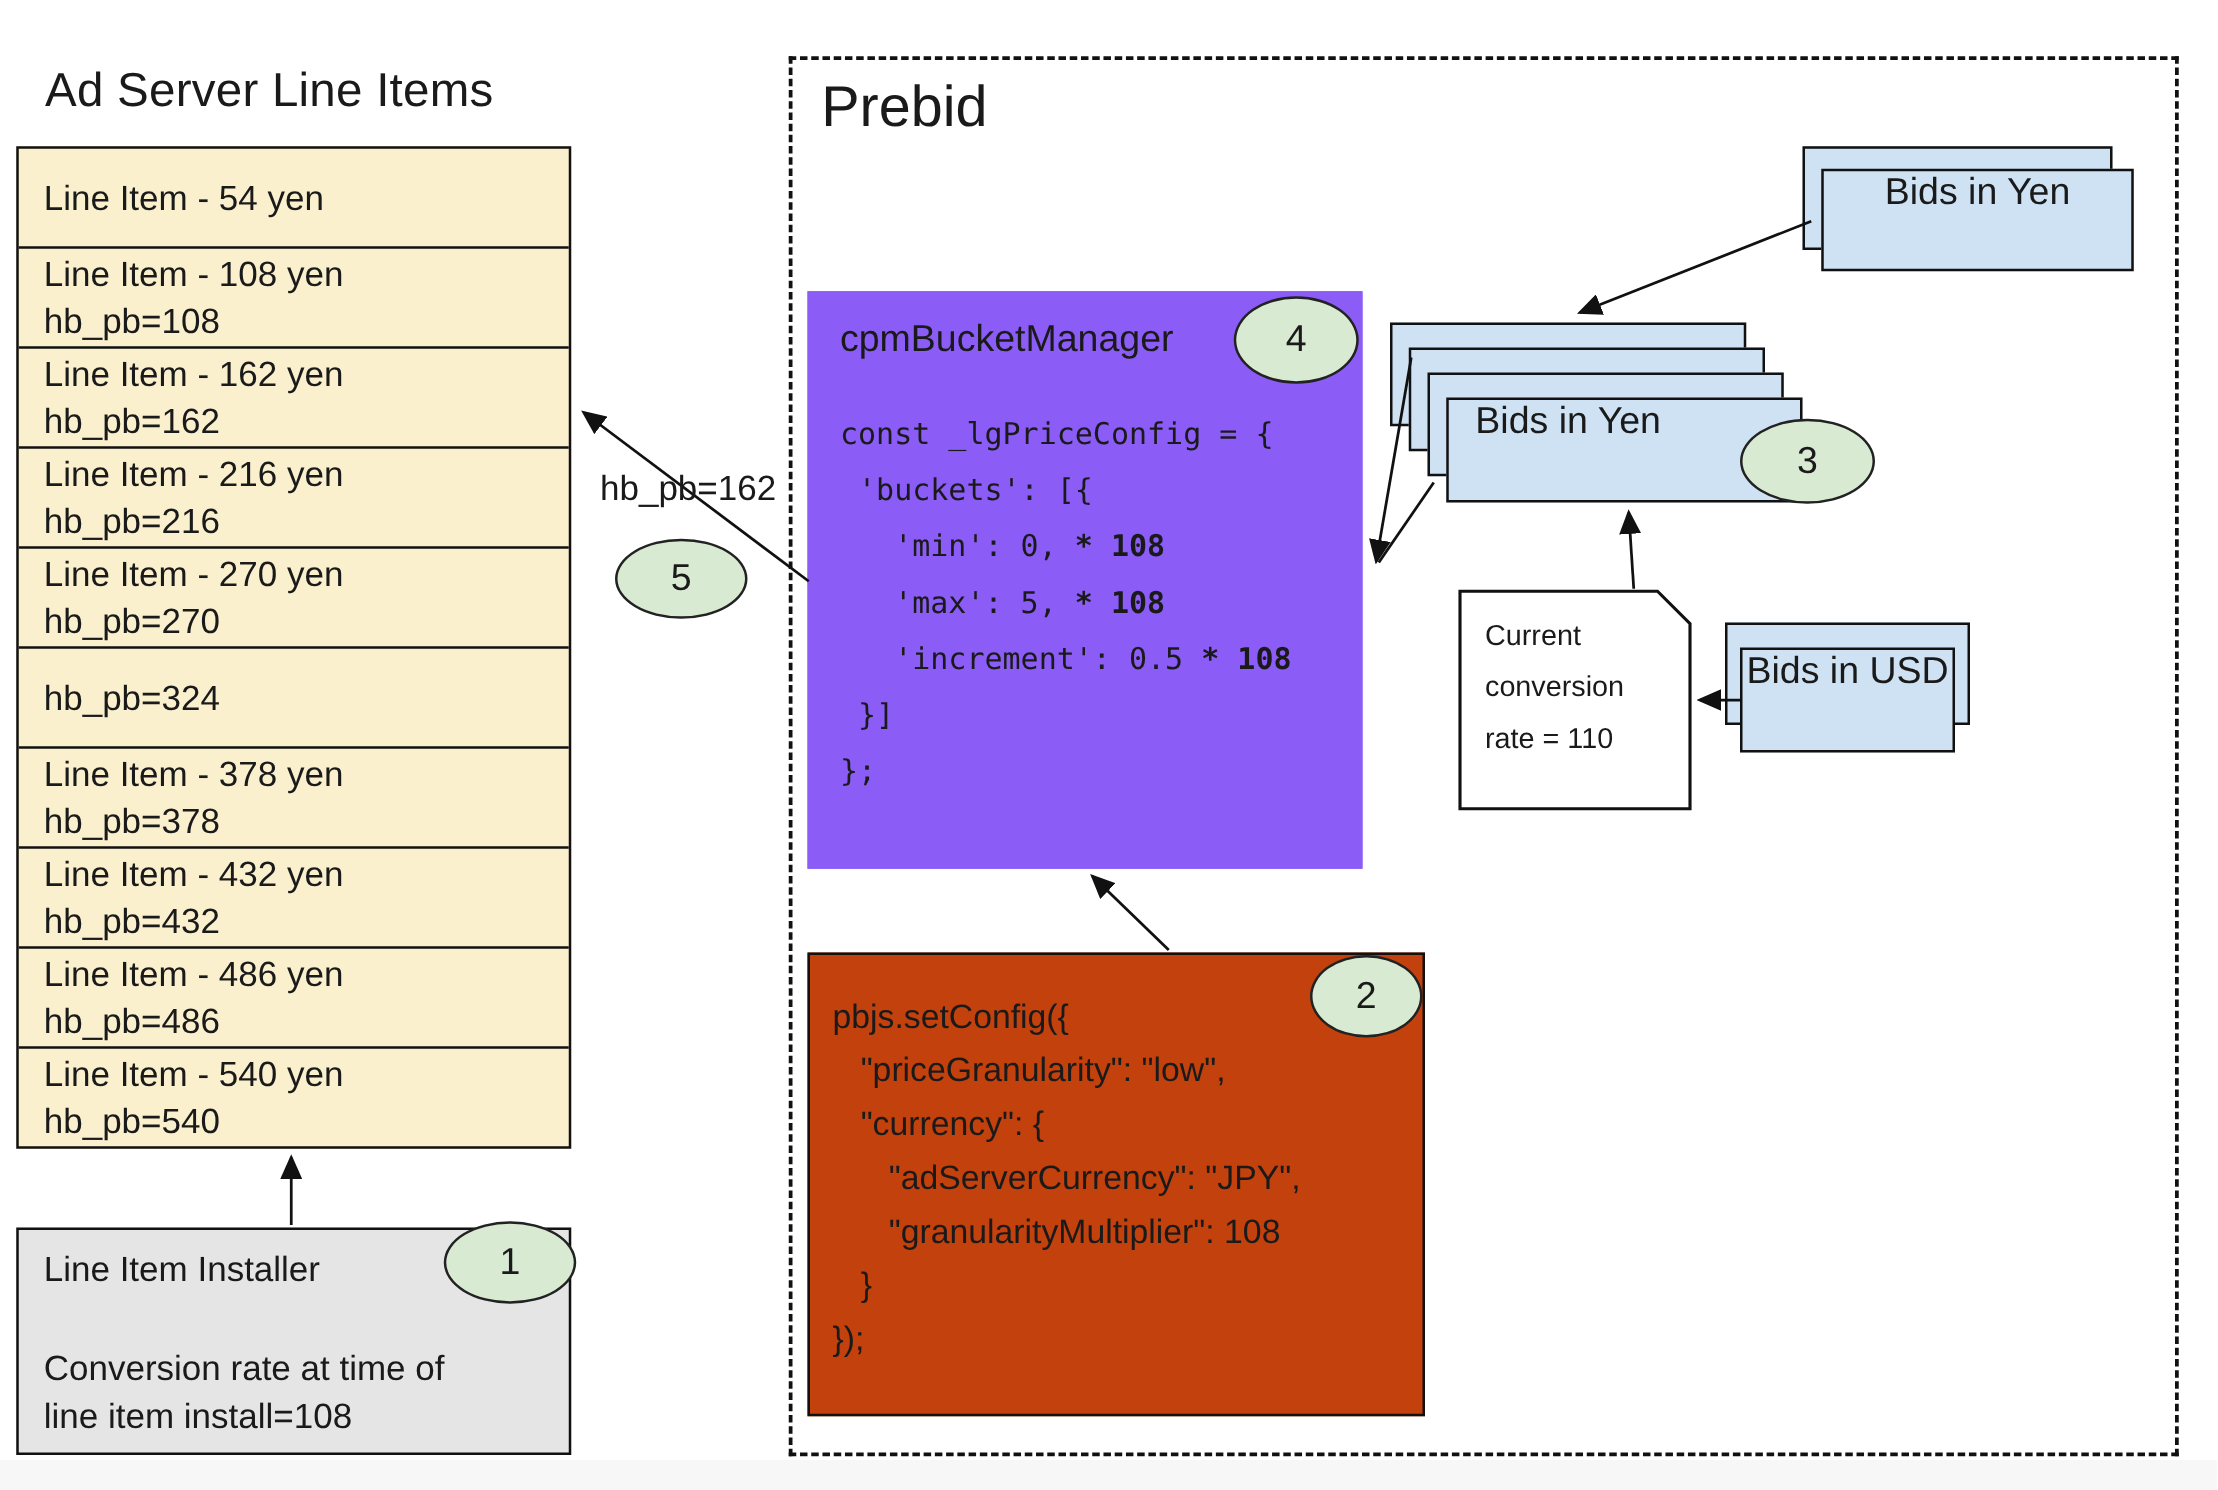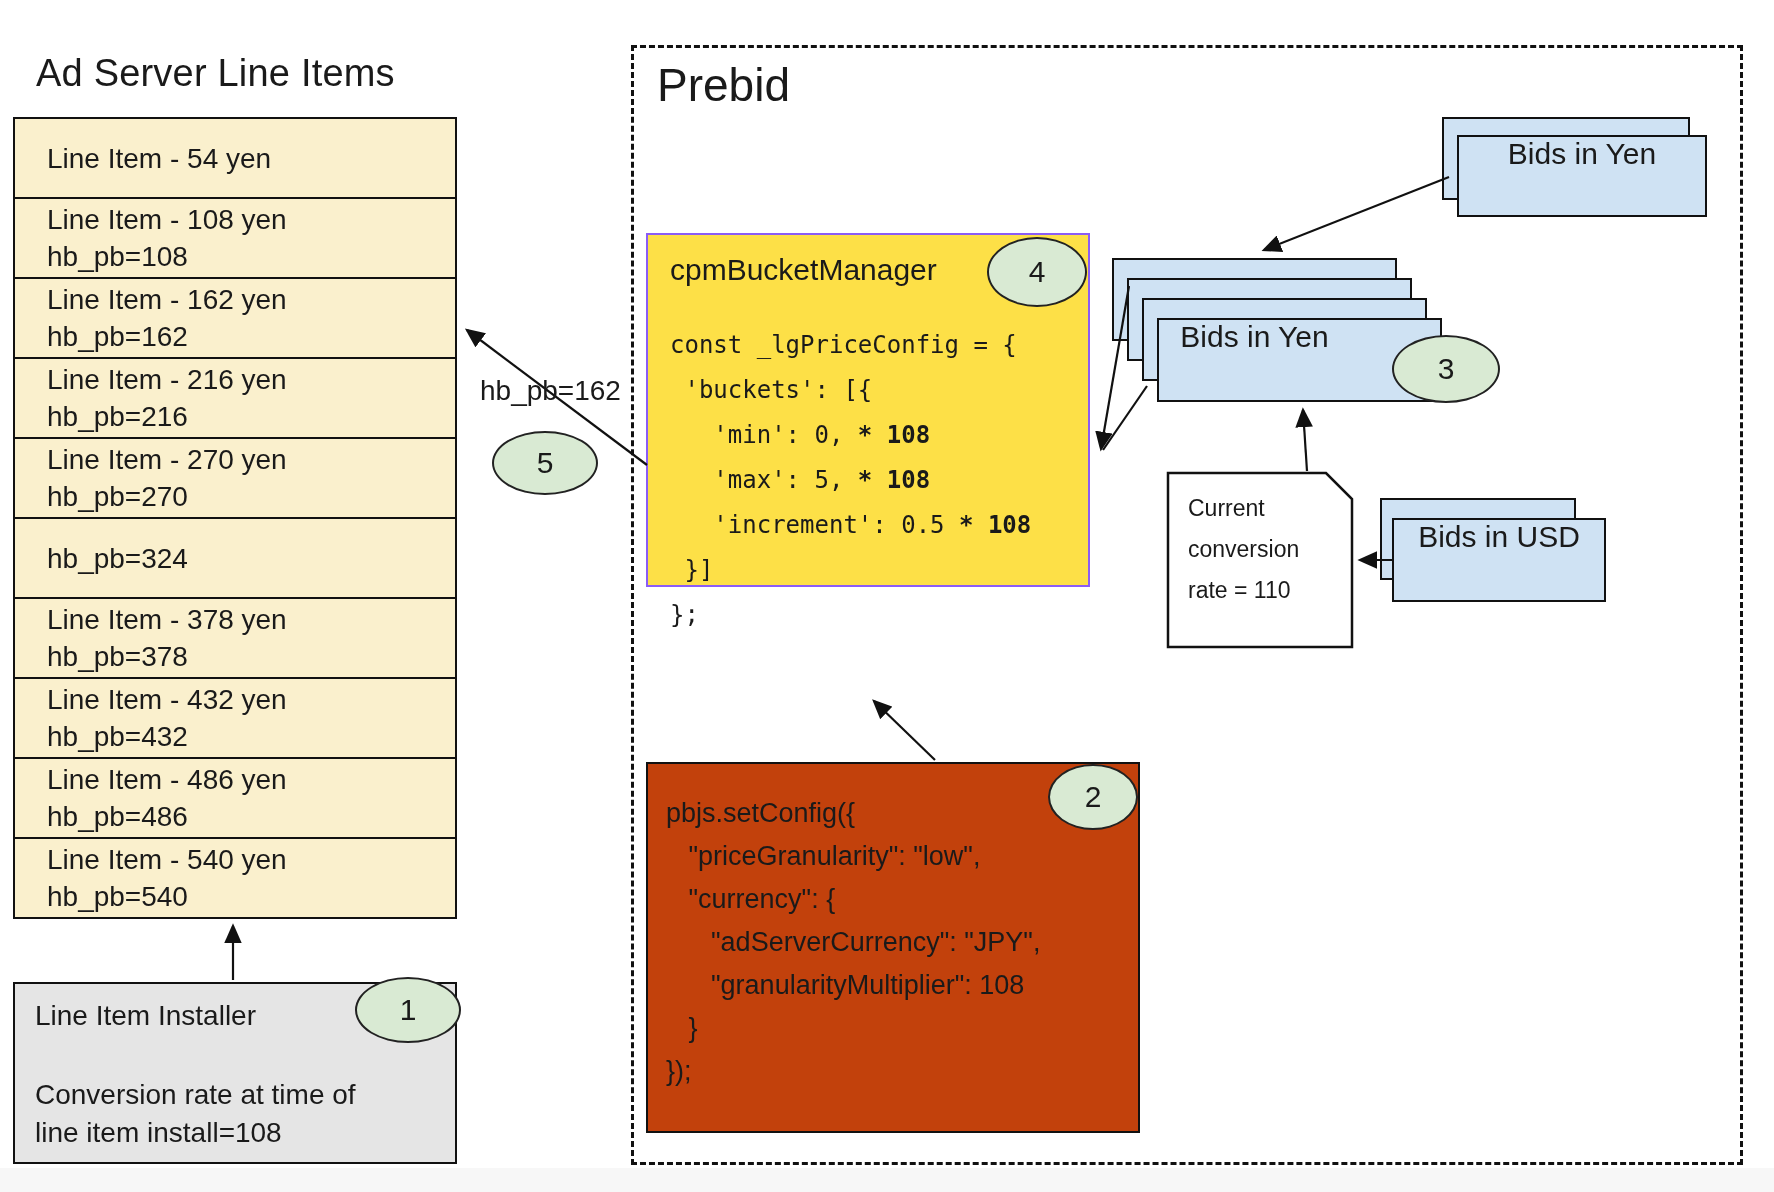--- a/index.html
+++ b/index.html
@@ -6,53 +6,53 @@
   #stage{
     position:relative;width:1774px;height:1192px;overflow:hidden;
     font-family:"Liberation Sans",sans-serif;color:#1a1a1a;background:#ffffff;
   }
   .abs{position:absolute;}
   
   .diagram-title{left:36px;top:52px;font-size:38px;letter-spacing:.2px;}
   .li-table{left:13px;top:117px;width:444px;height:802px;border:2px solid #111;
     background:#faf0cd;display:flex;flex-direction:column;box-sizing:border-box;}
   .li-row{flex:1;display:flex;flex-direction:column;justify-content:center;
-    padding-left:32px;box-sizing:border-box;}
+    padding-left:20px;box-sizing:border-box;}
   .li-row:not(:last-child){border-bottom:2px solid #111;}
   .li-row div{font-size:28px;line-height:37px;}
   .installer-box{left:13px;top:982px;width:444px;height:182px;border:2px solid #111;
     background:#e5e5e5;box-sizing:border-box;padding:16px 20px;}
   .installer-title{font-size:28px;}
   .installer-note{font-size:28px;line-height:38px;white-space:pre;margin-top:44px;}
   
   .prebid-box{left:631px;top:45px;width:1112px;height:1120px;border:3px dashed #111;
     box-sizing:border-box;}
   .prebid-title{left:657px;top:58px;font-size:46px;}
   
-  .bucket-box{left:646px;top:233px;width:444px;height:354px;background:#fde047;
-    border:2px solid #8b5cf6;box-sizing:border-box;}
+  .bucket-box{left:646px;top:233px;width:444px;height:462px;background:#8b5cf6;
+    border:4px solid #8b5cf6;box-sizing:border-box;}
   .bucket-label{position:absolute;left:22px;top:18px;font-size:30px;}
   .bucket-code{position:absolute;left:22px;top:88px;font-family:"DejaVu Sans Mono",monospace;
     font-size:24px;line-height:45px;white-space:pre;}
   .bucket-code .b{font-weight:bold;}
   
   .setconfig-box{left:646px;top:762px;width:494px;height:371px;background:#c2410c;
     border:2px solid #111;box-sizing:border-box;}
   .setconfig-code{position:absolute;left:18px;top:28px;font-size:27px;line-height:43px;white-space:pre;}
   
   .card{position:absolute;background:#cfe2f3;border:2px solid #111;box-sizing:border-box;
     display:flex;align-items:flex-start;justify-content:center;font-size:30px;}
   .cardYT-back{left:1442px;top:117px;width:248px;height:83px;}
   .cardYT-front{left:1457px;top:135px;width:250px;height:82px;}
   .cardY1{left:1112px;top:258px;width:285px;height:83px;}
   .cardY2{left:1127px;top:278px;width:285px;height:83px;}
   .cardY3{left:1142px;top:298px;width:285px;height:83px;}
   .cardY4{left:1157px;top:318px;width:285px;height:84px;padding-right:90px;}
   .cardU-back{left:1380px;top:498px;width:196px;height:82px;}
-  .cardU-front{left:1392px;top:518px;width:214px;height:84px;}
+  .cardU-front{left:1392px;top:518px;width:172px;height:84px;}
   
   .conv-text{left:1188px;top:488px;font-size:23px;line-height:41px;white-space:pre;z-index:11;}
   
   .hbpb-label{left:480px;top:375px;font-size:28px;z-index:30;}
   
   .badge{position:absolute;background:#d9ead3;border:2.5px solid #222;border-radius:50%;
     display:flex;align-items:center;justify-content:center;font-size:30px;z-index:12;box-sizing:border-box;}
   .badge1{left:355px;top:977px;width:106px;height:66px;}
   .badge2{left:1048px;top:764px;width:90px;height:66px;}
   .badge3{left:1392px;top:335px;width:108px;height:68px;}

